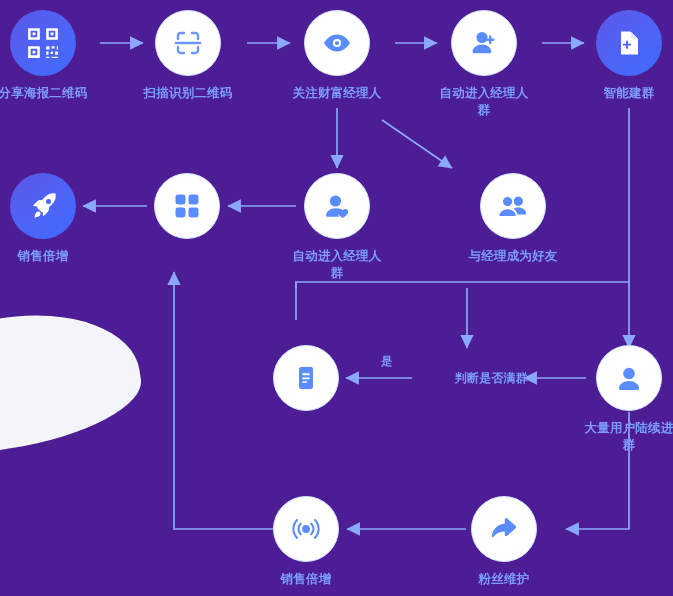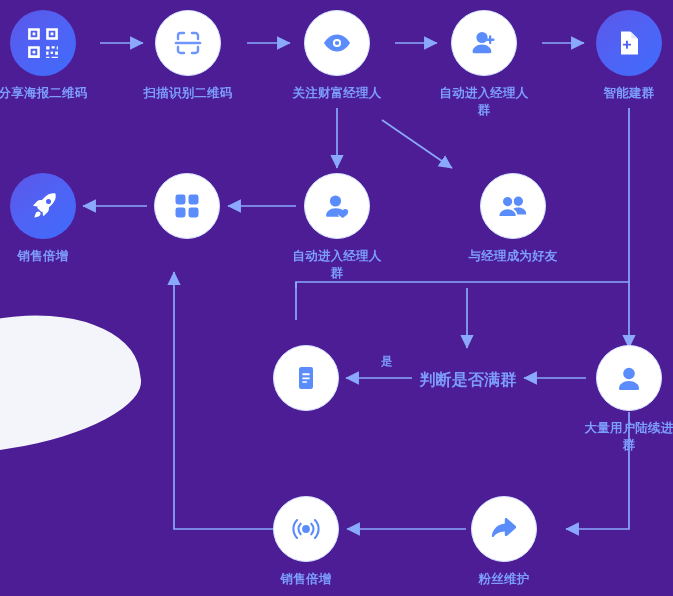--- a/index.html
+++ b/index.html
@@ -67,22 +67,22 @@
     color: #7d9dfb;
     font-weight: 700;
     white-space: pre-line;
     letter-spacing: .2px;
   }
   .node.filled .caption { color: #7d9dfb; }
   
   .text-node {
     position: absolute;
     width: 120px;
-    text-align: center;
-    font-size: 16px;
+    text-align: right;
+    font-size: 12px;
     font-weight: 700;
     color: #7d9dfb;
     letter-spacing: .2px;
   }
   .edge-label {
     position: absolute;
     font-size: 11.5px;
     font-weight: 700;
     color: #7d9dfb;
   }

